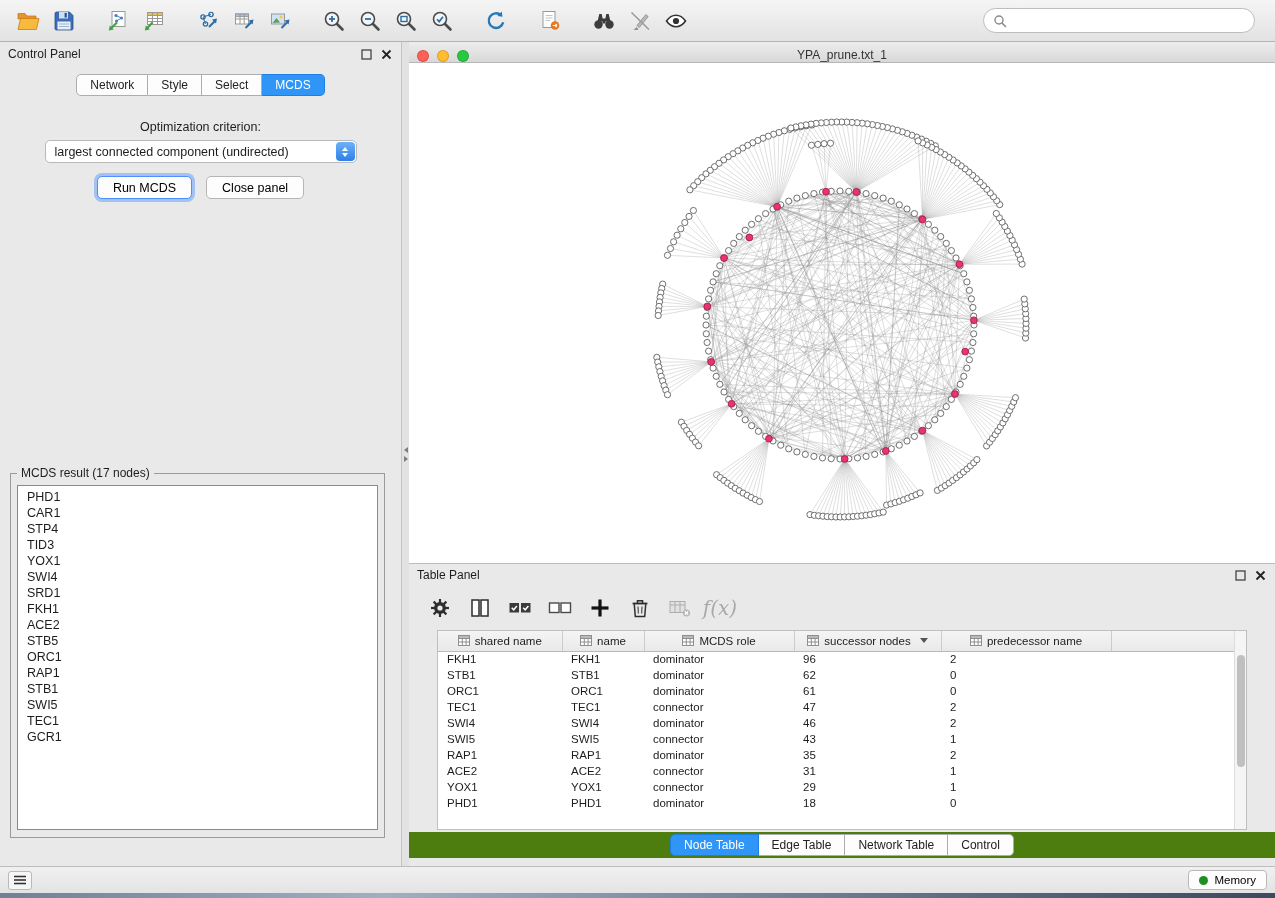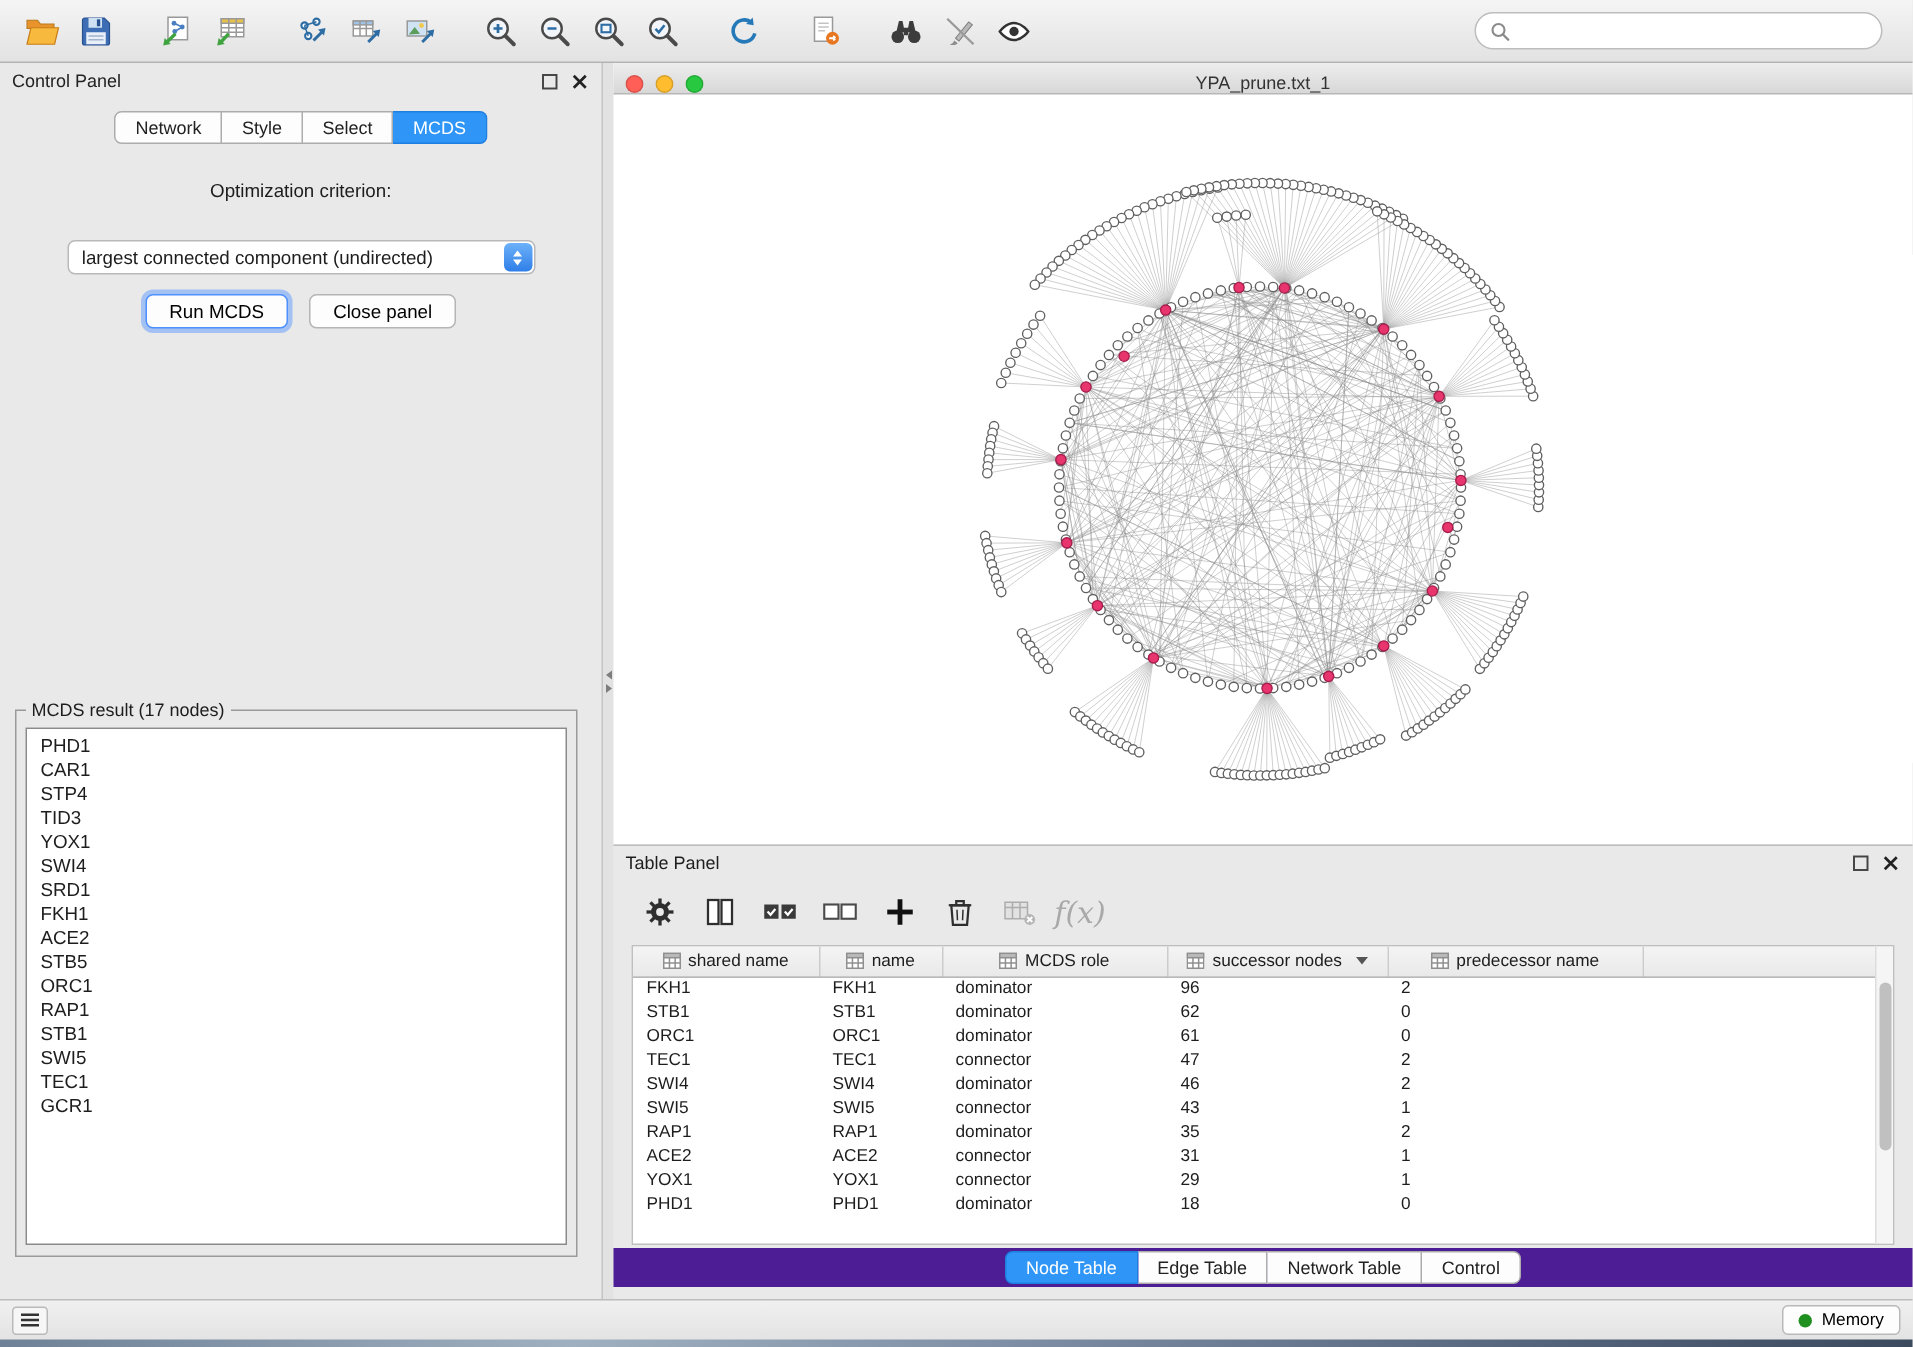--- a/index.html
+++ b/index.html
@@ -27,21 +27,21 @@
   .panel-header .ph-title { flex:1; font-size:12px; color:#222; }
   .win-mini-btn { width:14px; height:14px; background:none; border:none; display:flex;
                   align-items:center; justify-content:center; padding:0; }
   .tab-strip { display:flex; justify-content:center; padding:8px 0 10px; }
   .seg-tab { font-family:"Liberation Sans",sans-serif; font-size:12px; padding:3px 13px;
              background:#fdfdfd; border:1px solid #adadad; border-left:none; color:#222; }
   .seg-tab:first-child { border-left:1px solid #adadad; border-radius:5px 0 0 5px; }
   .seg-tab:last-child { border-radius:0 5px 5px 0; }
   .seg-tab.active { background:#2f96f7; border-color:#1f7fe0; color:#fff; }
   .cp-body { padding-top:14px; }
-  .opt-label { text-align:center; font-size:12.5px; margin-bottom:26px; }
+  .opt-label { text-align:center; font-size:12.5px; margin-bottom:6px; }
   .dropdown { margin:0 auto; width:312px; height:23px; background:#fff; border:1px solid #b9b9b9;
               border-radius:5px; display:flex; align-items:center; position:relative;
               padding:0 26px 0 9px; font-size:12.5px; }
   .dropdown .stepper { position:absolute; right:1px; top:1px; bottom:1px; width:19px; border-radius:4px;
               background:linear-gradient(#6db1f9,#2f7fe8); display:flex; flex-direction:column;
               align-items:center; justify-content:center; gap:2px; }
   .stepper .up { width:0; height:0; border-left:3.5px solid transparent; border-right:3.5px solid transparent;
                  border-bottom:4px solid #fff; }
   .stepper .down { width:0; height:0; border-left:3.5px solid transparent; border-right:3.5px solid transparent;
                  border-top:4px solid #fff; }
@@ -79,37 +79,37 @@
   #network-svg { position:absolute; left:0; right:0; top:21px; bottom:0; width:100%; height:500px; }
 
   .table-panel { position:absolute; left:0; right:0; top:521px; bottom:0; background:#e9e9e9;
                  display:flex; flex-direction:column; border-top:1px solid #bcbcbc; padding-bottom:8px; }
   .tp-header { height:22px; display:flex; align-items:center; padding:0 8px; gap:6px; }
   .tp-header .ph-title { flex:1; font-size:12px; }
   .tp-toolbar { height:44px; display:flex; align-items:center; gap:6px; padding:0 14px; }
   .ticon { width:34px; height:32px; display:flex; align-items:center; justify-content:center;
            background:none; border:none; padding:0; }
   .fx { font-family:"DejaVu Serif",serif; font-style:italic; font-size:20px; color:#a9a9a9; }
-  .table-area { flex:1; margin:0 12px; background:#fff; border:1px solid #bfbfbf; position:relative;
+  .table-area { flex:1; margin:0 28px; background:#fff; border:1px solid #bfbfbf; position:relative;
                 overflow:hidden; }
   table { border-collapse:collapse; table-layout:fixed; width:100%; }
   thead th { background:linear-gradient(#f4f4f4,#e9e9e9); border-right:1px solid #ccc;
              border-bottom:1px solid #b9b9b9; font-weight:normal; font-size:11.5px; height:20px;
              padding:0 4px; white-space:nowrap; }
   .th-inner { display:flex; align-items:center; justify-content:center; gap:5px; }
   .th-inner svg { flex:0 0 auto; }
   .sort-arrow { width:0; height:0; border-left:4px solid transparent; border-right:4px solid transparent;
                 border-top:5px solid #555; margin-left:4px; }
   tbody td { font-size:11.5px; height:16px; padding:0 9px; white-space:nowrap; overflow:hidden; }
   tbody td.num { text-align:left; padding-right:14px; }
   .v-scroll { position:absolute; right:0; top:0; bottom:0; width:12px; background:#f5f5f5;
               border-left:1px solid #ddd; }
   .v-thumb { position:absolute; right:1.5px; top:24px; width:8px; height:112px; border-radius:4px;
              background:#c0c0c0; }
-  .tp-tabs { height:26px; margin-top:2px; background:#4c1d95; display:flex; justify-content:center;
+  .tp-tabs { height:26px; margin-top:2px; background:#4d7c0f; display:flex; justify-content:center;
              align-items:center; }
 
   
   .statusbar { position:absolute; left:0; bottom:5px; height:27px; width:100%;
                background:linear-gradient(#f0f0f0,#e3e3e3); border-top:1px solid #bdbdbd;
                display:flex; align-items:center; padding:0 8px;margin-top:24px; }
   .status-left-btn { width:24px; height:19px; background:#f6f6f6; border:1px solid #b9b9b9;
                      border-radius:3px; display:flex; align-items:center; justify-content:center; padding:0; }
   .memory-btn { margin-left:auto; height:20px; border:1px solid #b9b9b9; border-radius:4px;
                 background:#fdfdfd; display:flex; align-items:center; gap:6px; padding:0 10px;

